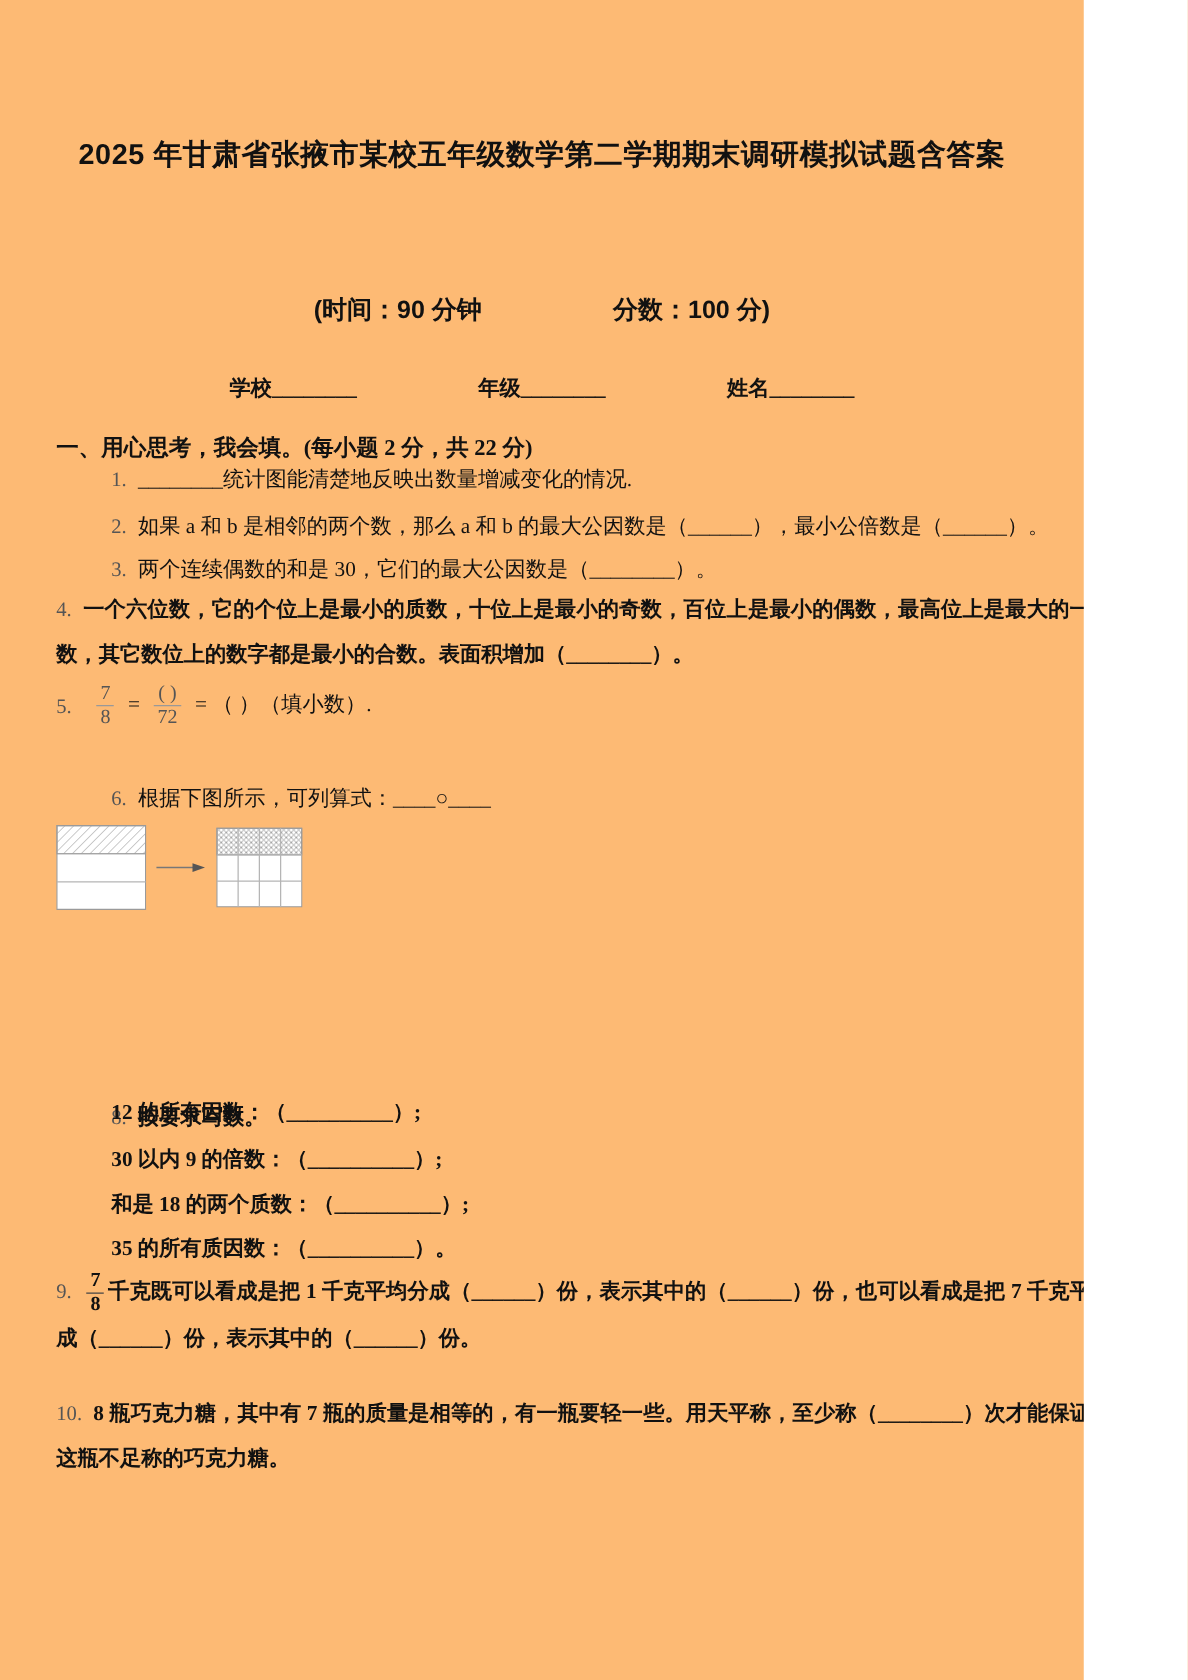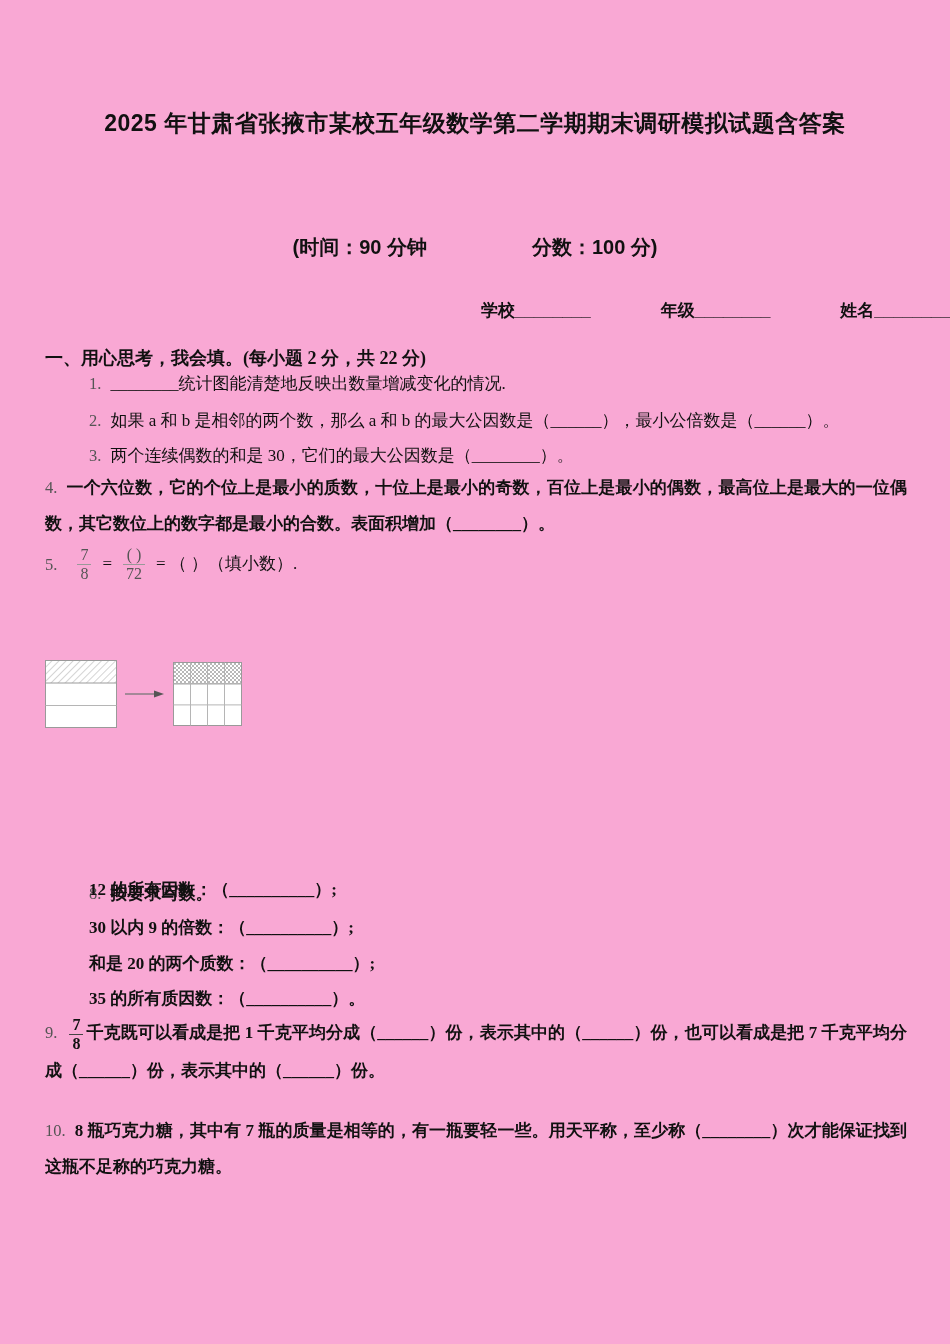--- a/index.html
+++ b/index.html
@@ -1,39 +1,39 @@
 <!DOCTYPE html>
 <html><head>
 <meta charset="utf-8">
 <style>
   html,body{margin:0;padding:0;background:#ffffff;}
   .page{
     position:relative;
-    width:950px;height:1344px;
-    background:#f9a8d4;
+    width:867px;height:1344px;
+    background:#fdba74;
     color:#111;
     font-family:"Liberation Serif","DejaVu Serif",serif;
     overflow:hidden;
   }
   .title{
     position:absolute;top:108px;left:0;width:100%;
     text-align:center;
     font-family:"Liberation Sans","DejaVu Sans",sans-serif;
     font-weight:bold;font-size:23px;letter-spacing:.5px;
   }
   .meta{
     position:absolute;top:234px;left:0;width:100%;
     display:flex;justify-content:center;gap:105px;
     font-family:"Liberation Sans","DejaVu Sans",sans-serif;
     font-weight:bold;font-size:20px;
   }
   .fields{
     position:absolute;top:299px;left:0;width:100%;
-    display:flex;justify-content:flex-end;gap:70px;
-    font-family:Liberation Sans, sans-serif;
+    display:flex;justify-content:center;gap:97px;
+    font-family:Liberation Serif, serif;
     font-weight:bold;font-size:17px;
   }
   .heading{
     position:absolute;top:347px;left:45px;
     font-size:18px;font-weight:bold;line-height:22px;
   }
   .q{
     position:absolute;left:45px;width:862px;
     font-size:17px;line-height:36px;
     text-align:justify;
@@ -107,20 +107,23 @@
       <span class="fden">8</span>
     </span>
     <span>=</span>
     <span class="frac">
       <span class="fnum">( )</span>
       <span class="fden">72</span>
     </span>
     <span>= （  ）（填小数）.</span>
   </div>
 
+  <div class="q nowrap" style="top:621px">
+    <span class="qno">6.</span><span>根据下图所示，可列算式：____○____</span>
+  </div>
 
   <div class="q figrow" style="top:660px">
     <svg width="72" height="68">
       <rect x="0.5" y="0.5" width="71" height="67" fill="#ffffff" stroke="#9a9a9a"></rect>
       <rect x="0.5" y="0.5" width="71" height="22.5" fill="url(#diagHatch)" stroke="#9a9a9a"></rect>
       <line x1="0.5" y1="45.5" x2="71.5" y2="45.5" stroke="#b5b5b5"></line>
     </svg>
     <svg width="40" height="12">
       <line x1="0" y1="6" x2="30" y2="6" stroke="#777" stroke-width="1.3"></line>
       <polygon points="29,2.5 39,6 29,9.5" fill="#555"></polygon>
@@ -135,21 +138,21 @@
       <line x1="0.5" y1="42.9" x2="68.5" y2="42.9" stroke="#b5b5b5"></line>
     </svg>
   </div>
 
 
   <div class="q nowrap" style="top:876px">
     <span class="qno">8.</span><span class="b">按要求写数。</span>
   </div>
   <div class="q nowrap b" style="top:872px">12 的所有因数：（__________）;</div>
   <div class="q nowrap b" style="top:910px">30 以内 9 的倍数：（__________）;</div>
-  <div class="q nowrap b" style="top:946px">和是 20 的两个质数：（__________）;</div>
+  <div class="q nowrap b" style="top:946px">和是 18 的两个质数：（__________）;</div>
   <div class="q nowrap b" style="top:981px">35 的所有质因数：（__________）。</div>
 
   <div class="q" style="top:1015px">
     <span class="qno">9.</span><span class="frac dark">
       <span class="fnum">7</span>
       <span class="fden">8</span>
     </span><span class="b">千克既可以看成是把 1 千克平均分成（______）份，表示其中的（______）份，也可以看成是把 7 千克平均分成（______）份，表示其中的（______）份。</span>
   </div>
 
   <div class="q" style="top:1113px">

